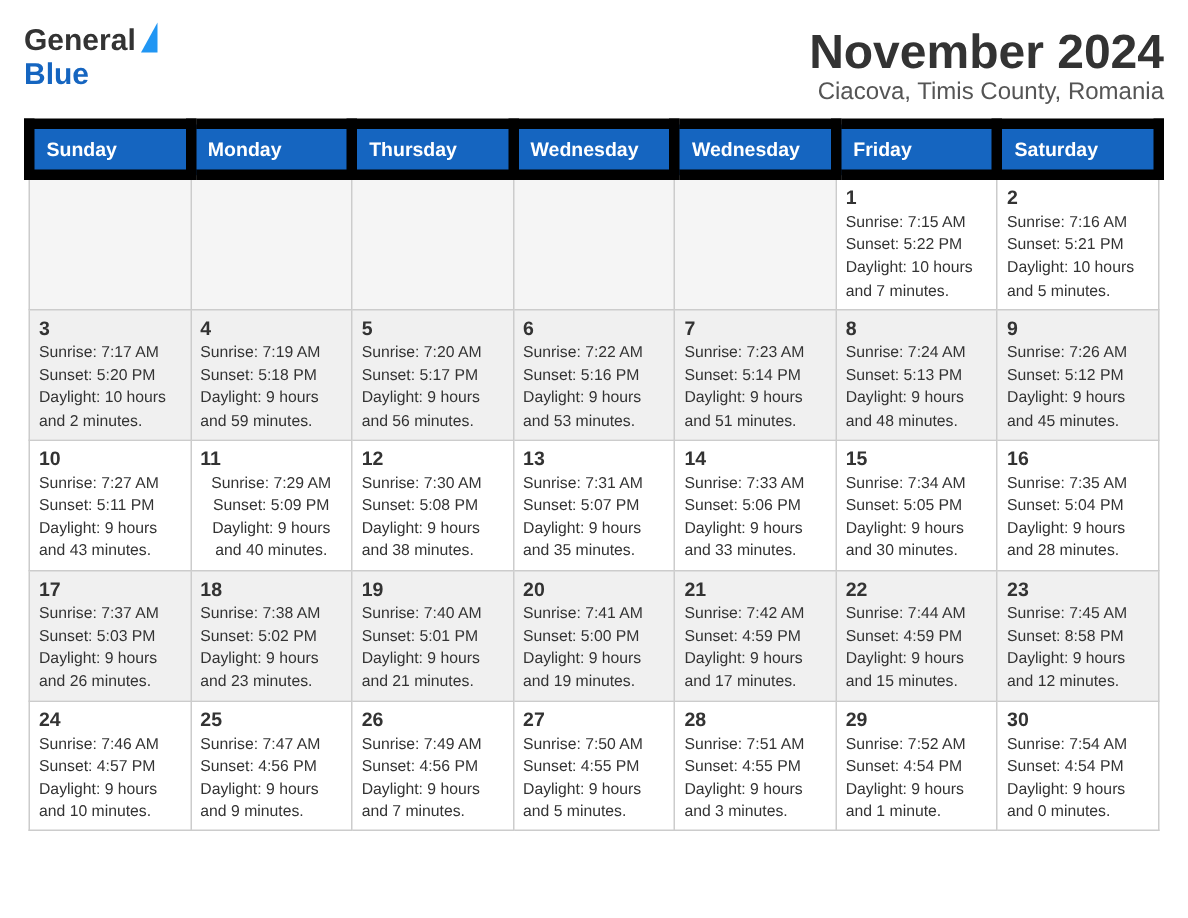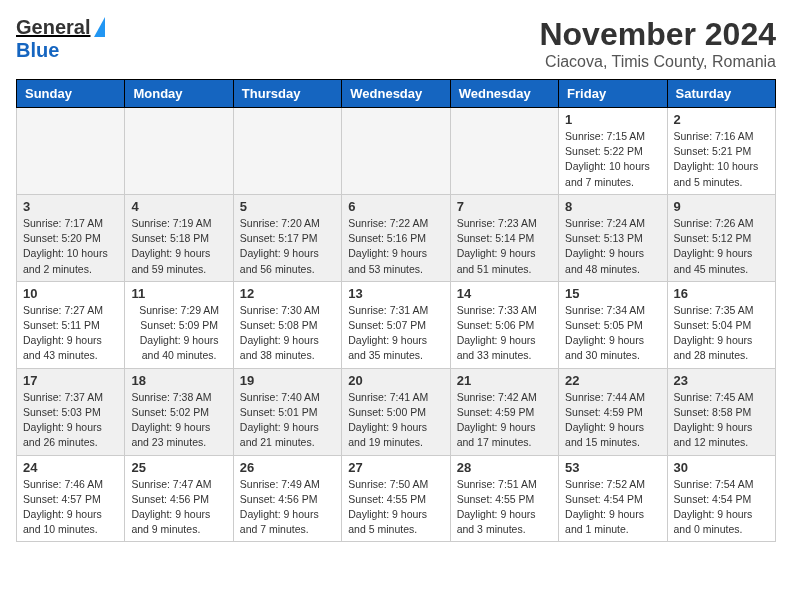--- a/index.html
+++ b/index.html
@@ -16,23 +16,22 @@
       align-items: flex-start;
       margin-bottom: 8px;
     }
     .logo {
       display: flex;
       flex-direction: column;
       align-items: flex-start;
     }
     .logo-row {
       display: flex;
-      align-items: center;
+      align-items: flex-start;
       gap: 2px;
-      text-decoration: underline;
     }
     .title-area {
       text-align: right;
     }
     .month-title {
       font-size: 32px;
       font-weight: bold;
       color: #333;
     }
     .location-title {
@@ -43,21 +42,21 @@
       width: 100%;
       border-collapse: collapse;
       table-layout: fixed;
     }
     .calendar-table th {
       background-color: #1565c0;
       color: #fff;
       text-align: left;
       padding: 6px 8px;
       font-size: 13px;
-      border: 1px solid #000000;
+      border: 7px solid #000000;
     }
     .calendar-table td {
       border: 1px solid #ccc;
       vertical-align: top;
       padding: 4px 6px;
       font-size: 11px;
       color: #333;
       height: 80px;
     }
     .calendar-table td.empty {
@@ -316,21 +315,21 @@
 and 5 minutes.</div>
         </td>
         <td class="has-data">
           <div class="day-number">28</div>
           <div class="day-info" style="white-space: pre-line;">Sunrise: 7:51 AM
 Sunset: 4:55 PM
 Daylight: 9 hours
 and 3 minutes.</div>
         </td>
         <td class="has-data">
-          <div class="day-number">53</div>
+          <div class="day-number">29</div>
           <div class="day-info" style="white-space: pre-line;">Sunrise: 7:52 AM
 Sunset: 4:54 PM
 Daylight: 9 hours
 and 1 minute.</div>
         </td>
         <td class="has-data">
           <div class="day-number">30</div>
           <div class="day-info" style="white-space: pre-line;">Sunrise: 7:54 AM
 Sunset: 4:54 PM
 Daylight: 9 hours

